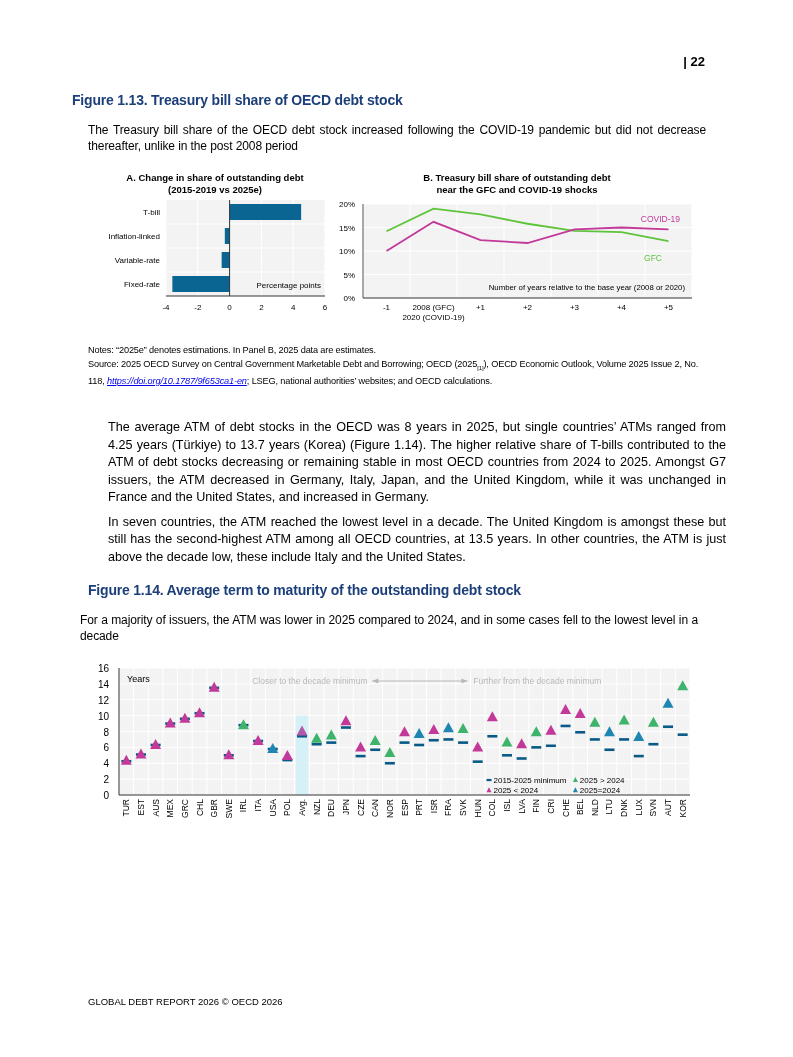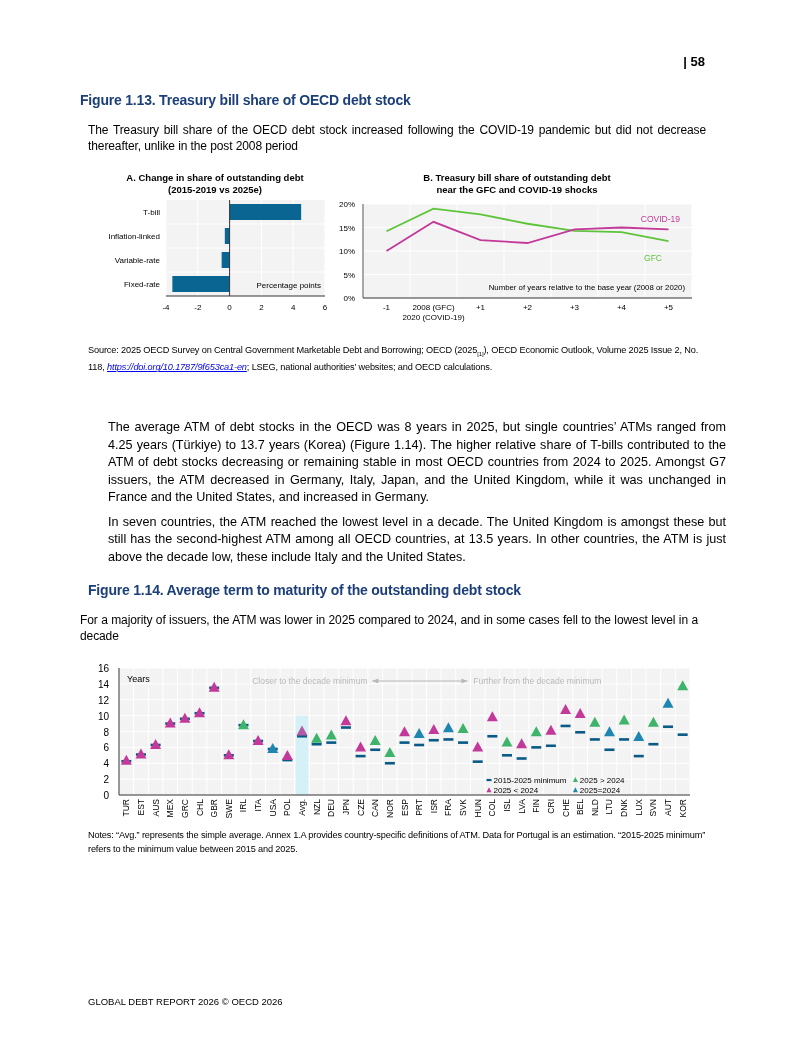--- a/index.html
+++ b/index.html
@@ -11,23 +11,23 @@
   .notes { font-size:9.2px; line-height:13.5px; color:#000; letter-spacing:-0.15px; }
   .notes a { color:#0000ee; text-decoration:underline;font-style:italic; }
   .body-text { font-size:12.6px; line-height:17.5px; text-align:justify; }
   .body-text p { margin:0 0 7px 0; }
   .footer { font-size:9.5px; left:88px; top:996px; }
   svg text { font-family:"Liberation Sans", sans-serif; }
 </style>
 </head>
 <body>
 
-<div class="abs page-num">| 58</div>
-
-<div class="abs fig-title" style="left:80px;top:92px;">Figure 1.13. Treasury bill share of OECD debt stock</div>
+<div class="abs page-num">| 22</div>
+
+<div class="abs fig-title" style="left:72px;top:92px;">Figure 1.13. Treasury bill share of OECD debt stock</div>
 <div class="abs subtitle" style="left:88px;top:122px;width:618px;">The Treasury bill share of the OECD debt stock increased following the COVID-19 pandemic but did not decrease thereafter, unlike in the post 2008 period</div>
 
 <svg class="abs" style="left:88px;top:168px;" width="250" height="150" id="panelA">
   <text x="127" y="13" text-anchor="middle" font-size="9.5" font-weight="bold">A. Change in share of outstanding debt</text>
   <text x="127" y="25" text-anchor="middle" font-size="9.5" font-weight="bold">(2015-2019 vs 2025e)</text>
   <g id="panelA-body">
       <rect x="78" y="32" width="159" height="96" fill="#f3f3f3"></rect>
       <line x1="78" y1="32" x2="78" y2="128" stroke="#fff" stroke-width="1"></line>
       <text x="78" y="142" text-anchor="middle" font-size="8">-4</text>
       <line x1="109.8" y1="32" x2="109.8" y2="128" stroke="#fff" stroke-width="1"></line>
@@ -91,20 +91,21 @@
       <text x="98.5" y="152" text-anchor="middle" font-size="8">2020 (COVID-19)</text>
       <polyline points="51.5,63.260000000000005 98.5,40.7 145.5,46.34 192.5,55.739999999999995 239.5,62.78999999999999 286.5,64.2 333.5,73.13" fill="none" stroke="#5ec43a" stroke-width="1.8"></polyline>
       <polyline points="51.5,83 98.5,53.86 145.5,72.19 192.5,75.01 239.5,61.379999999999995 286.5,59.5 333.5,61.379999999999995" fill="none" stroke="#c2399a" stroke-width="1.8"></polyline>
       <text x="345" y="53.97999999999999" text-anchor="end" font-size="8.5" fill="#c2399a">COVID-19</text>
       <text x="327" y="92.52" text-anchor="end" font-size="8.5" fill="#5ec43a">GFC</text>
       <text x="350" y="122" text-anchor="end" font-size="7.8">Number of years relative to the base year (2008 or 2020)</text>
     </g>
 </svg>
 
 <div class="abs notes" style="left:88px;top:344px;width:625px;">
+  <div>Notes: “2025e” denotes estimations. In Panel B, 2025 data are estimates.</div>
   <div><span>Source: 2025 OECD Survey on Central Government Marketable Debt and Borrowing; OECD (2025</span><sub style="font-size:6px">[1]</sub><span>), OECD Economic Outlook, Volume 2025 Issue 2, No. 118, </span><a>https://doi.org/10.1787/9f653ca1-en</a><span>; LSEG, national authorities’ websites; and OECD calculations.</span></div>
 </div>
 
 <div class="abs body-text" style="left:88px;top:419px;width:618px;margin-left:20px;">
   <p>The average ATM of debt stocks in the OECD was 8 years in 2025, but single countries’ ATMs ranged from 4.25 years (Türkiye) to 13.7 years (Korea) (Figure 1.14). The higher relative share of T-bills contributed to the ATM of debt stocks decreasing or remaining stable in most OECD countries from 2024 to 2025. Amongst G7 issuers, the ATM decreased in Germany, Italy, Japan, and the United Kingdom, while it was unchanged in France and the United States, and increased in Germany.</p>
   <p>In seven countries, the ATM reached the lowest level in a decade. The United Kingdom is amongst these but still has the second-highest ATM among all OECD countries, at 13.5 years. In other countries, the ATM is just above the decade low, these include Italy and the United States.</p>
 </div>
 
 <div class="abs fig-title" style="left:88px;top:582px;">Figure 1.14. Average term to maturity of the outstanding debt stock</div>
 <div class="abs subtitle" style="left:80px;top:612px;width:618px;">For a majority of issuers, the ATM was lower in 2025 compared to 2024, and in some cases fell to the lowest level in a decade</div>
@@ -300,16 +301,15 @@
       <polygon points="487.37179487179486,118.91875 484.87179487179486,123.91875 489.87179487179486,123.91875" fill="#3db36b"></polygon>
       <text x="491.87179487179486" y="124.91875" font-size="8">2025 &gt; 2024</text>
       <polygon points="400.98974358974357,129.2375 398.48974358974357,134.2375 403.48974358974357,134.2375" fill="#c2399a"></polygon>
       <text x="405.48974358974357" y="135.2375" font-size="8">2025 &lt; 2024</text>
       <polygon points="487.37179487179486,129.2375 484.87179487179486,134.2375 489.87179487179486,134.2375" fill="#1e86b0"></polygon>
       <text x="491.87179487179486" y="135.2375" font-size="8">2025=2024</text>
     </g>
 </svg>
 
 <div class="abs notes" style="left:88px;top:829px;width:625px;">
-  <div>Notes: “Avg.” represents the simple average. Annex 1.A provides country-specific definitions of ATM. Data for Portugal is an estimation. “2015-2025 minimum” refers to the minimum value between 2015 and 2025.</div>
 </div>
 
 <div class="abs footer">GLOBAL DEBT REPORT 2026 © OECD 2026</div>
 
 </body></html>

